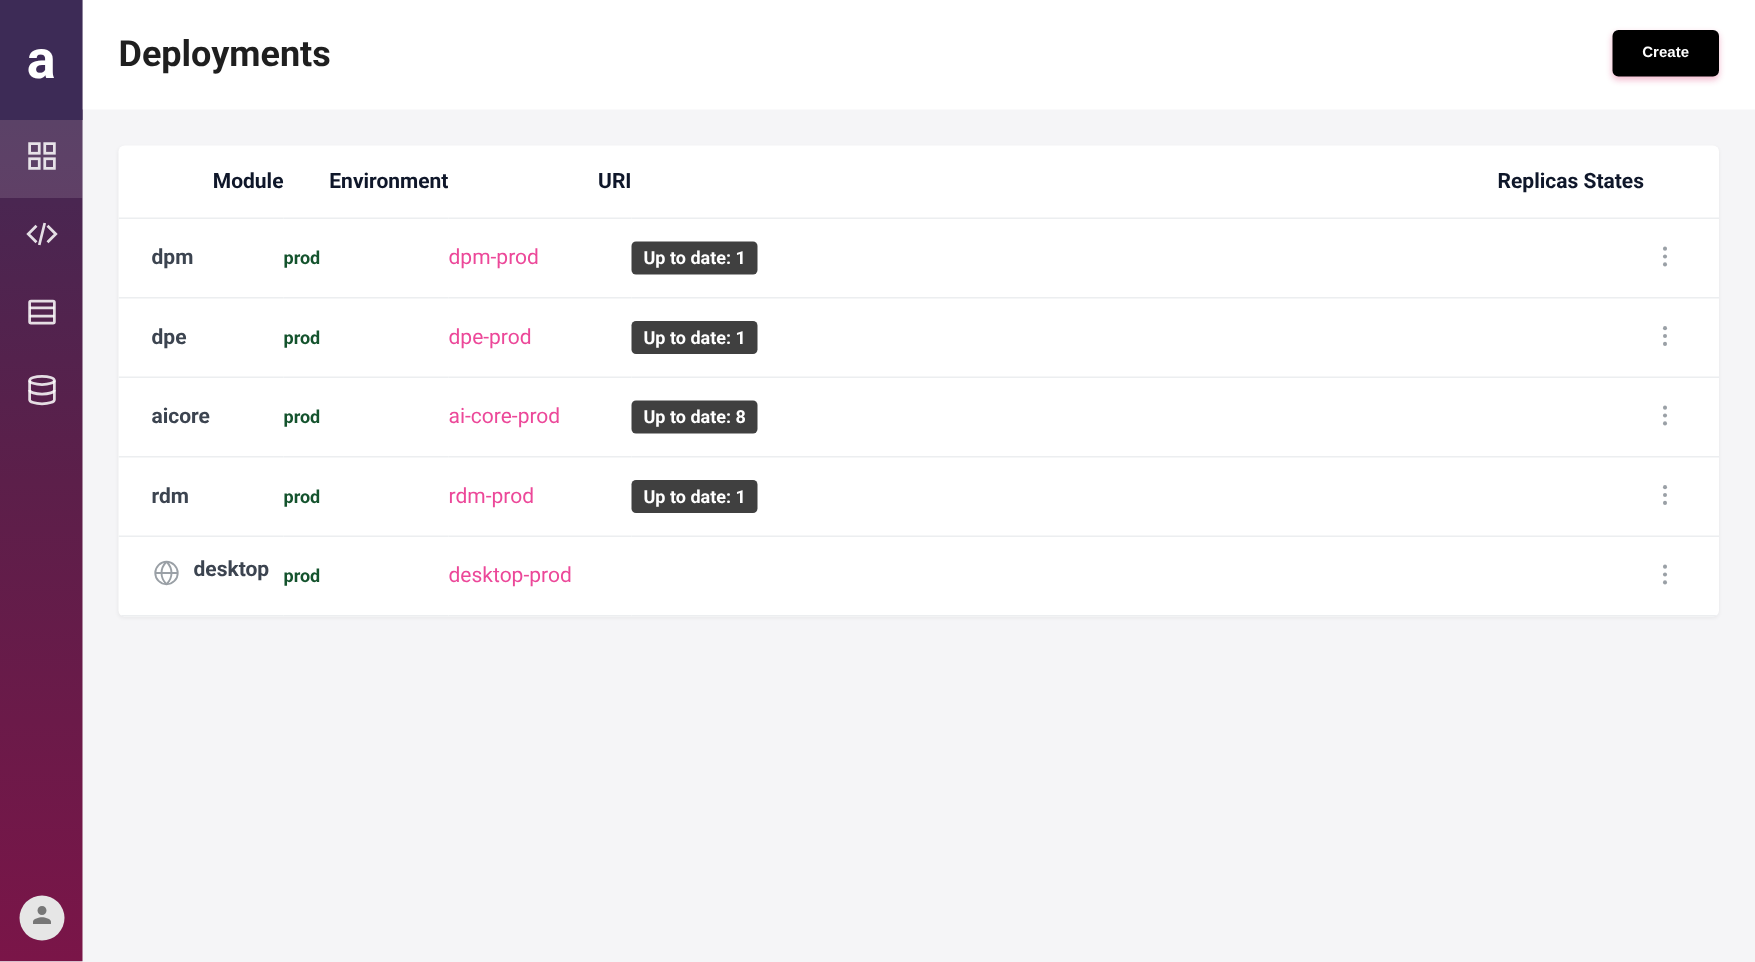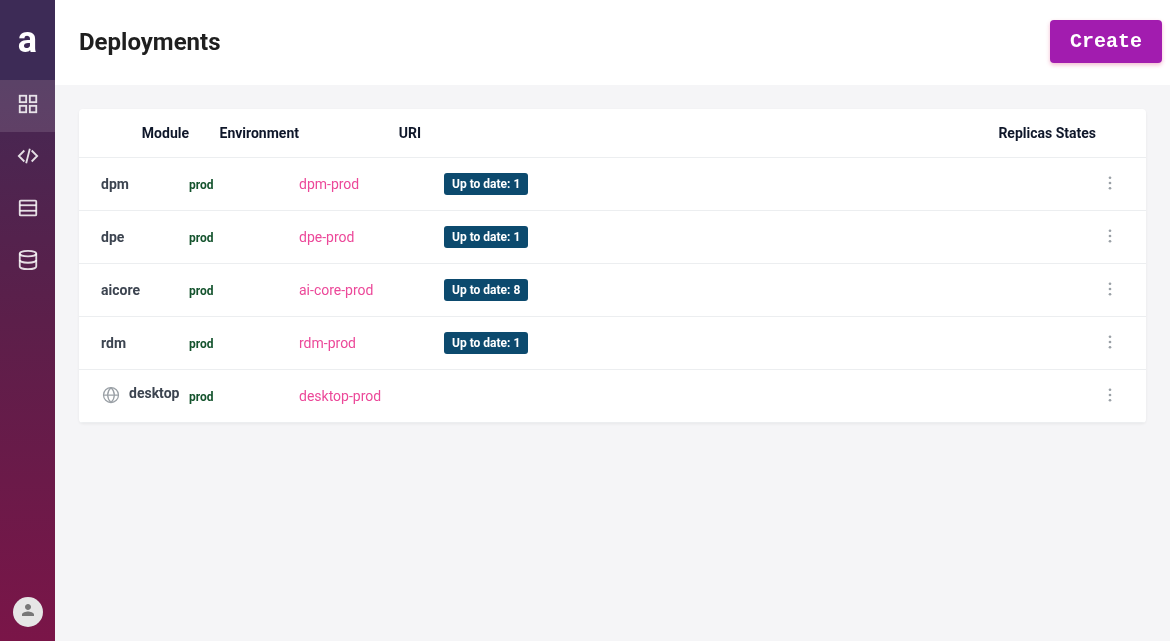--- a/index.html
+++ b/index.html
@@ -59,37 +59,36 @@
     display: flex;
     align-items: center;
     justify-content: center;
   }
   .avatar-circle svg { width: 18px; height: 18px; fill: #777; }
 
   
   .main { flex: 1; display: flex; flex-direction: column; overflow: auto; }
   .topbar {
     background: #fff;
-    padding: 20px 8px 22px 24px;
+    padding: 20px 24px 22px 24px;
     display: flex;
     align-items: center;
     justify-content: space-between;
   }
   .page-title { font-size: 24px; font-weight: 700; color: #1f1f1f; }
   .btn-create {
-    background: #a21caf;
+    background: #000000;
     color: #fff;
     border: none;
     border-radius: 4px;
     padding: 10px 20px;
-    font-size: 20px;
+    font-size: 10px;
     font-weight: 600;
     cursor: pointer;
     box-shadow: 0 2px 4px rgba(216,27,96,0.3);
-    font-family: Liberation Mono, monospace;
   }
 
   .content { padding: 24px; }
   .card {
     background: #fff;
     border-radius: 4px;
     box-shadow: 0 1px 3px rgba(0,0,0,0.06);
     overflow: hidden;
   }
 
@@ -119,28 +118,27 @@
   .col-env { width: 110px; }
   .col-uri { width: 122px; }
   .col-replicas { width: auto; }
 
   .module-cell { display: flex; align-items: flex-start; gap: 8px; font-weight: 700; color: #3c4450; }
   .env-text { font-size: 12px; font-weight: 700; color: #14532d; }
   .uri-text { color: #ec4899; }
 
   .badge {
     display: inline-block;
-    background: #0c4a6e;
+    background: #404040;
     color: #fff;
     font-size: 12px;
     font-weight: 700;
     padding: 4px 8px;
     border-radius: 3px;
     white-space: nowrap;
-    margin-left: 23px;
   }
 
   .globe-icon { width: 20px; height: 20px; }
   .globe-icon circle, .globe-icon path, .globe-icon line { stroke: #9aa0a6; stroke-width: 1.5; fill: none; }
 
   .dots-btn {
     width: 28px;
     height: 28px;
     display: inline-flex;
     align-items: center;

